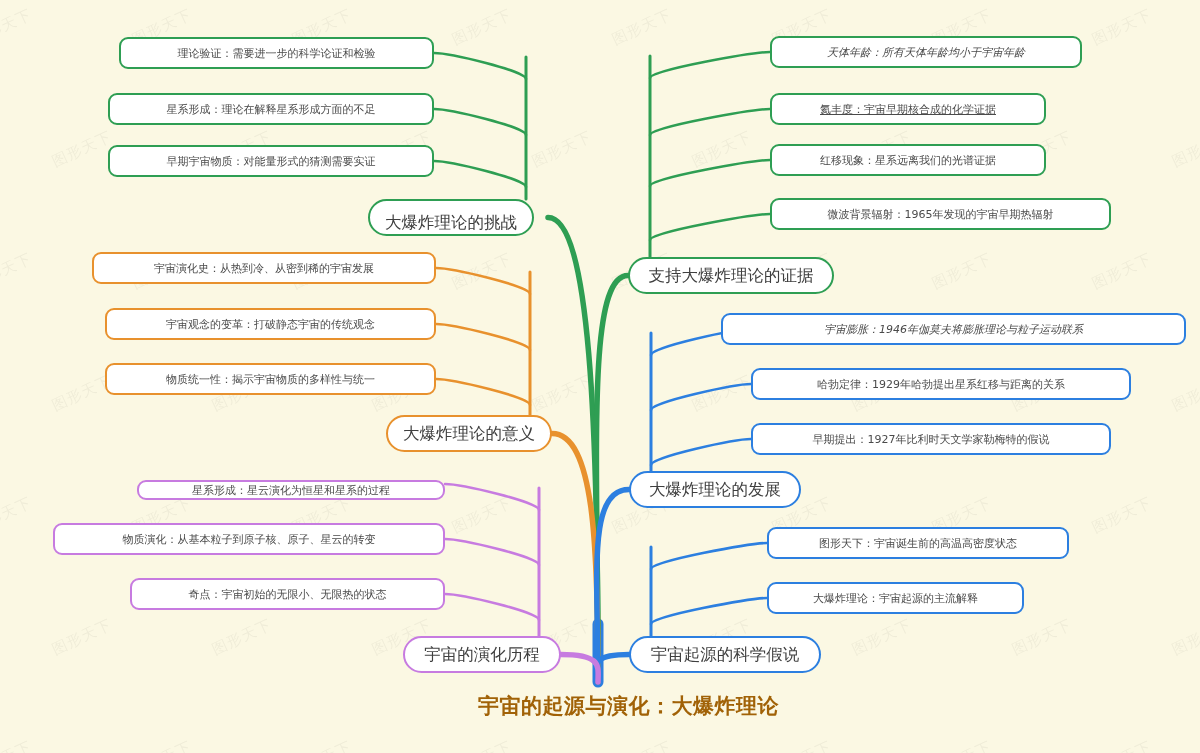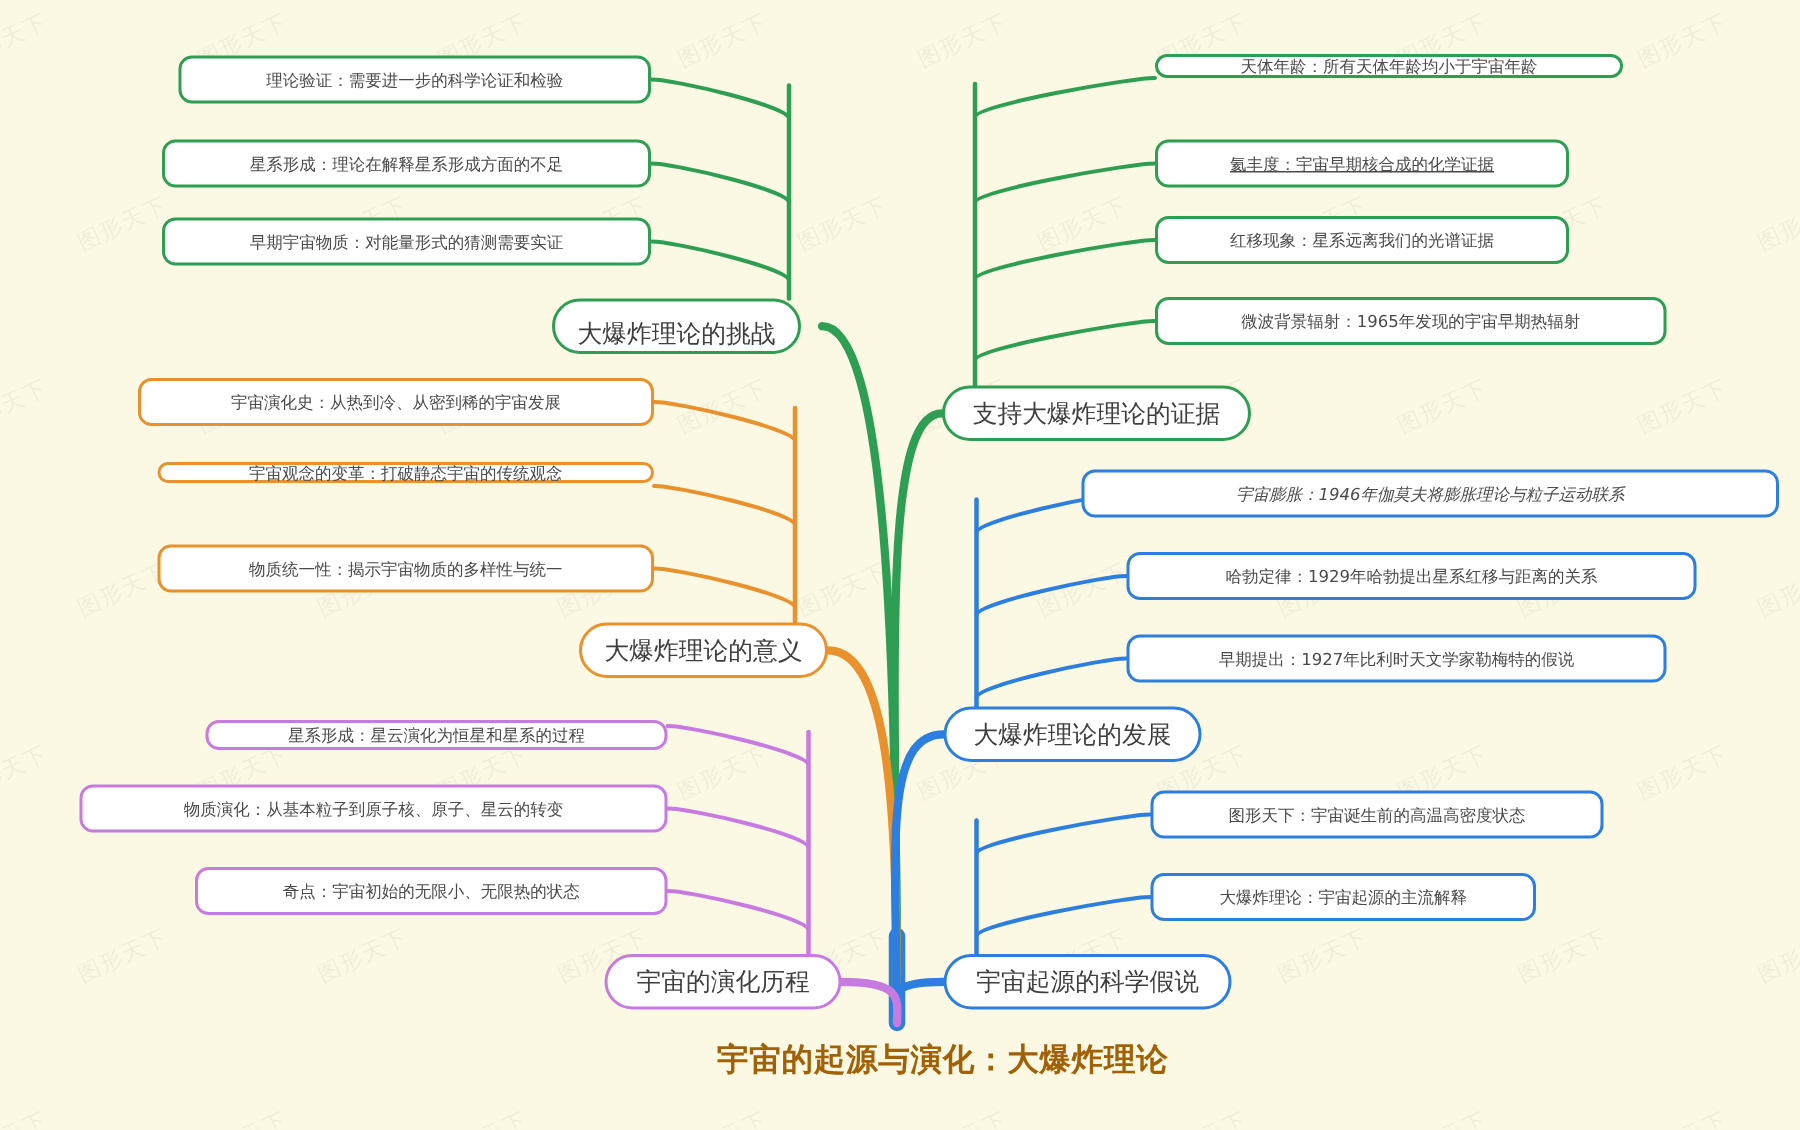--- a/index.html
+++ b/index.html
@@ -189,39 +189,39 @@
       </div>
       <div class="node leaf" style="left: 108px; top: 93px; width: 326px; height: 32px; border-color: rgb(46, 158, 83);">
         <span>星系形成：理论在解释星系形成方面的不足</span>
       </div>
       <div class="node leaf" style="left: 108px; top: 145px; width: 326px; height: 32px; border-color: rgb(46, 158, 83);">
         <span>早期宇宙物质：对能量形式的猜测需要实证</span>
       </div>
       <div class="node branch" style="left: 628px; top: 257px; width: 206px; height: 37px; border-color: rgb(46, 158, 83);">
         <span>支持大爆炸理论的证据</span>
       </div>
-      <div class="node leaf" style="left: 770px; top: 36px; width: 312px; height: 16px; border-color: rgb(46, 158, 83);">
+      <div class="node leaf" style="left: 770px; top: 36px; width: 312px; height: 32px; border-color: rgb(46, 158, 83); font-style: italic;">
         <span>天体年龄：所有天体年龄均小于宇宙年龄</span>
       </div>
       <div class="node leaf" style="left: 770px; top: 93px; width: 276px; height: 32px; border-color: rgb(46, 158, 83); text-decoration: underline;">
         <span>氦丰度：宇宙早期核合成的化学证据</span>
       </div>
       <div class="node leaf" style="left: 770px; top: 144px; width: 276px; height: 32px; border-color: rgb(46, 158, 83);">
         <span>红移现象：星系远离我们的光谱证据</span>
       </div>
       <div class="node leaf" style="left: 770px; top: 198px; width: 341px; height: 32px; border-color: rgb(46, 158, 83);">
         <span>微波背景辐射：1965年发现的宇宙早期热辐射</span>
       </div>
       <div class="node branch" style="left: 386px; top: 415px; width: 166px; height: 37px; border-color: rgb(232, 145, 45);">
         <span>大爆炸理论的意义</span>
       </div>
       <div class="node leaf" style="left: 92px; top: 252px; width: 344px; height: 32px; border-color: rgb(232, 145, 45);">
         <span>宇宙演化史：从热到冷、从密到稀的宇宙发展</span>
       </div>
-      <div class="node leaf" style="left: 105px; top: 308px; width: 331px; height: 14px; border-color: rgb(232, 145, 45);">
+      <div class="node leaf" style="left: 105px; top: 308px; width: 331px; height: 32px; border-color: rgb(232, 145, 45);">
         <span>宇宙观念的变革：打破静态宇宙的传统观念</span>
       </div>
       <div class="node leaf" style="left: 105px; top: 363px; width: 331px; height: 32px; border-color: rgb(232, 145, 45);">
         <span>物质统一性：揭示宇宙物质的多样性与统一</span>
       </div>
       <div class="node branch" style="left: 629px; top: 471px; width: 172px; height: 37px; border-color: rgb(44, 127, 224);">
         <span>大爆炸理论的发展</span>
       </div>
       <div class="node leaf" style="left: 721px; top: 313px; width: 465px; height: 32px; border-color: rgb(44, 127, 224); font-style: italic;">
         <span>宇宙膨胀：1946年伽莫夫将膨胀理论与粒子运动联系</span>

